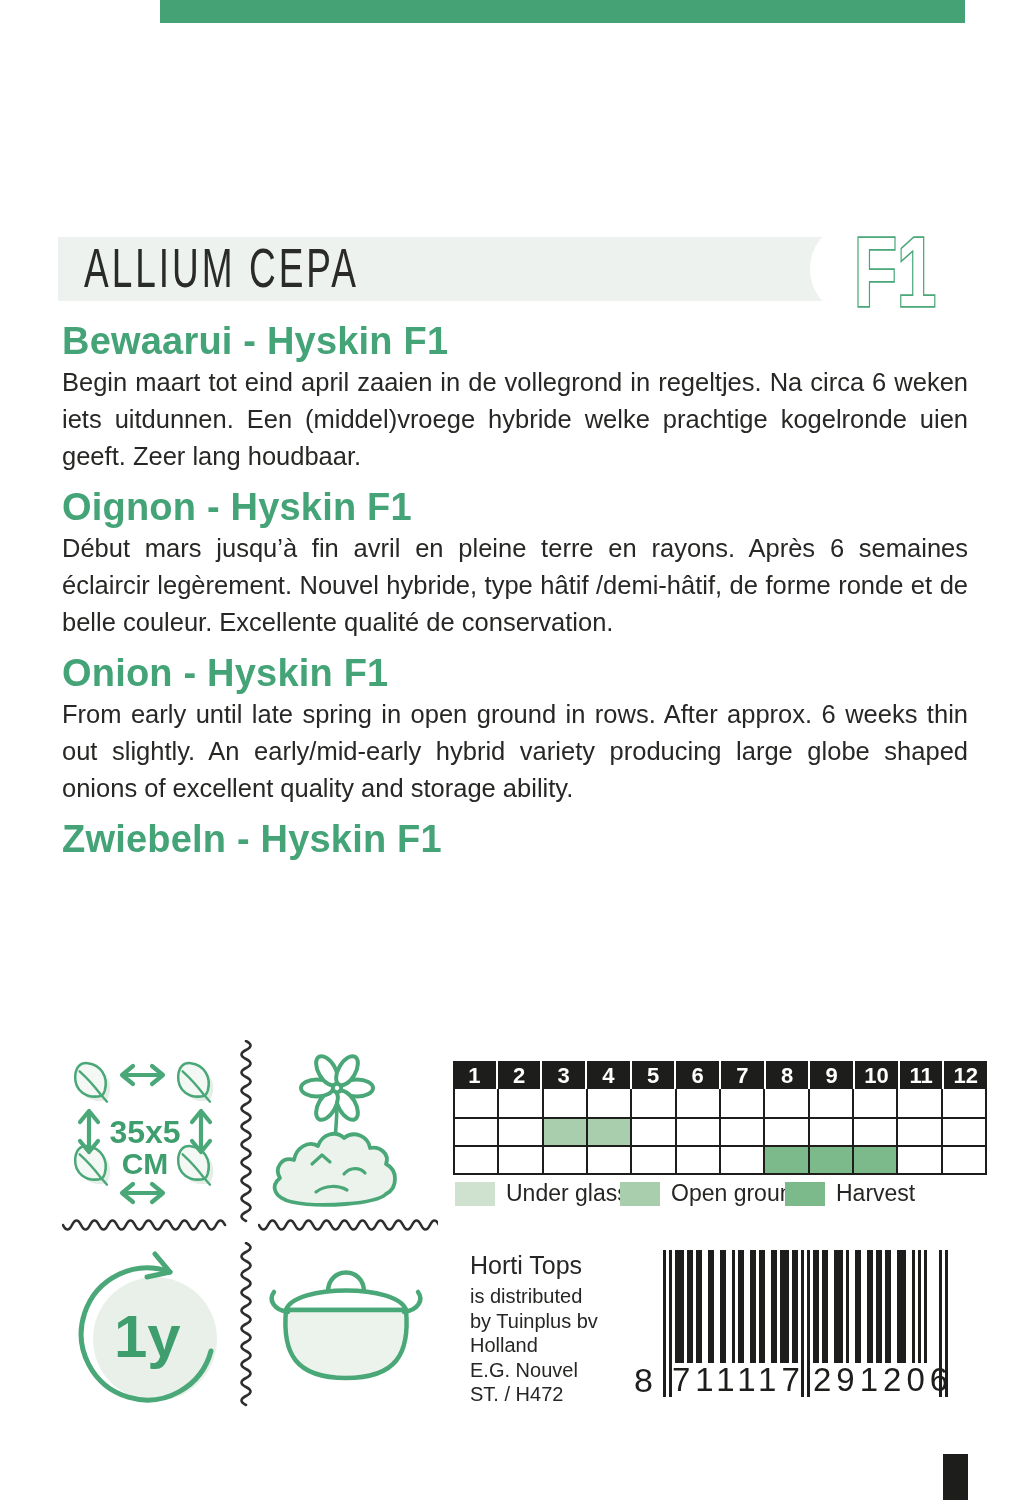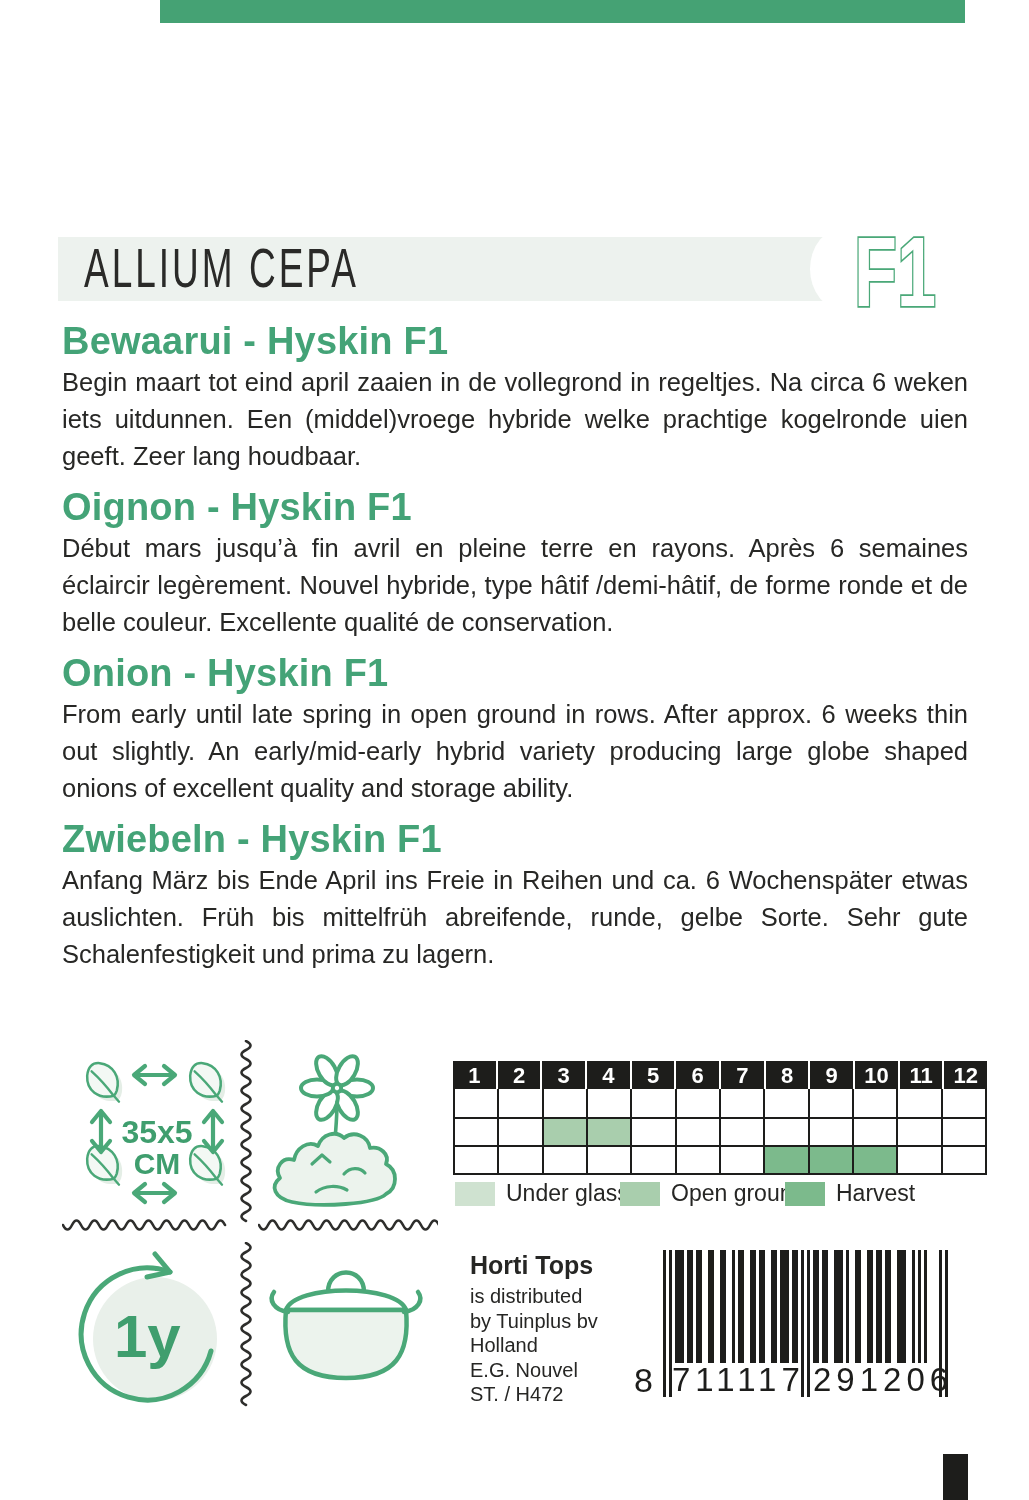--- a/index.html
+++ b/index.html
@@ -14,21 +14,21 @@
   .banner-title{position:absolute;left:26px;top:50%;transform:translateY(-50%) scaleY(1.5);transform-origin:left center;
                 font-size:37px;letter-spacing:3px;color:#2a2a28;white-space:nowrap;}
 
   .f1-badge{position:absolute;left:850px;top:222px;width:90px;height:100px;}
 
   .sections{position:absolute;left:62px;top:326px;width:906px;}
   .sec-heading{margin:0 0 7px 0;font-size:38px;line-height:31px;font-weight:bold;color:var(--heading);letter-spacing:.2px;}
   .sec-body{margin:0 0 17px 0;font-size:25.5px;line-height:37px;color:var(--ink);text-align:justify;text-align-last:left;}
 
   .icon-box{position:absolute;}
-  .spacing-icon{left:72px;top:1046px;text-align:center;}
+  .spacing-icon{left:60px;top:1046px;text-align:center;}
   .planting-icon{left:258px;top:1042px;}
   .cycle-icon{left:62px;top:1250px;text-align:right;}
   .pot-icon{left:262px;top:1254px;}
 
   .wave{position:absolute;line-height:0;}
   .wave-v1{left:239px;top:1040px;}
   .wave-h1{left:62px;top:1218px;}
   .wave-h2{left:258px;top:1218px;}
   .wave-v2{left:239px;top:1242px;}
 
@@ -41,21 +41,21 @@
   .cal-cell{height:28px;border-right:2px solid var(--cal-ink);border-top:2px solid var(--cal-ink);box-sizing:border-box;}
   .cal-grid .cal-cell:nth-child(-n+12){border-top:none;}
 
   .legend{position:absolute;left:455px;top:1180px;width:534px;height:26px;}
   .legend-item{position:absolute;top:0;display:flex;align-items:center;}
   .legend-swatch{width:40px;height:24px;display:inline-block;margin-right:11px;}
   .legend-label{font-size:23px;color:#262624;white-space:nowrap;}
   .legend-item.li0{left:0;} .legend-item.li1{left:165px;} .legend-item.li2{left:330px;}
 
   .distributor{position:absolute;left:470px;top:1250px;width:190px;color:#262624;}
-  .distributor-name{font-size:25px;font-weight:bold;line-height:30px;margin-bottom:4px;}
+  .distributor-name{font-size:25px;font-weight:normal;line-height:30px;margin-bottom:4px;}
   .distributor-line{font-size:20px;line-height:24.5px;}
 
   .barcode{position:absolute;left:634px;top:1250px;width:320px;height:147px;color:var(--cal-ink);}
   .barcode-first{position:absolute;left:0;bottom:-3px;font-size:34px;}
   .barcode-bars{position:absolute;left:29px;top:0;width:285px;height:147px;font-size:0;white-space:nowrap;}
   .bc-module{display:inline-block;width:3px;height:113px;vertical-align:top;}
   .bc-module.on{background:var(--cal-ink);}
   .bc-module.guard{height:147px;}
   .barcode-group{position:absolute;top:111px;height:36px;line-height:38px;font-size:33px;text-align:center;letter-spacing:5px;}
   .bg-left{left:38px;width:126px;} .bg-right{left:179px;width:126px;}
@@ -87,21 +87,20 @@
     <section>
       <h2 class="sec-heading">Oignon - Hyskin F1</h2>
       <p class="sec-body">Début mars jusqu’à fin avril en pleine terre en rayons. Après 6 semaines éclaircir legèrement. Nouvel hybride, type hâtif /demi-hâtif, de forme ronde et de belle couleur. Excellente qualité de conservation.</p>
     </section>
     <section>
       <h2 class="sec-heading">Onion - Hyskin F1</h2>
       <p class="sec-body">From early until late spring in open ground in rows. After approx. 6 weeks thin out slightly. An early/mid-early hybrid variety producing large globe shaped onions of excellent quality and storage ability.</p>
     </section>
     <section>
       <h2 class="sec-heading">Zwiebeln - Hyskin F1</h2>
-      <p class="sec-body">Anfang März bis Ende April ins Freie in Reihen und ca. 6 Wochenspäter etwas auslichten. Früh bis mittelfrüh abreifende, runde, gelbe Sorte. Sehr gute Schalenfestigkeit und prima zu lagern.</p>
     </section>
   </div>
 
   <div class="icon-box spacing-icon">
     <svg width="172" height="172" viewBox="0 0 172 172">
       <defs>
         <g id="leaf">
           <path d="M46 54 C25 59 9 47 10 27 C11 15 17 9 27 10 C45 12 55 29 50 47 C49 50 48 52 46 54 Z" transform="translate(3,3)" fill="#e4eee6" stroke="none"></path>
           <path d="M43 51 C22 56 6 44 7 24 C8 12 14 6 24 7 C42 9 52 26 47 44 C46 47 45 49 43 51 Z" fill="#f3f8f4" stroke="#4aa878" stroke-width="3.4" stroke-linejoin="round"></path>
           <path d="M42 50 C33 38 23 27 13 18" fill="none" stroke="#4aa878" stroke-width="3.2" stroke-linecap="round"></path>

